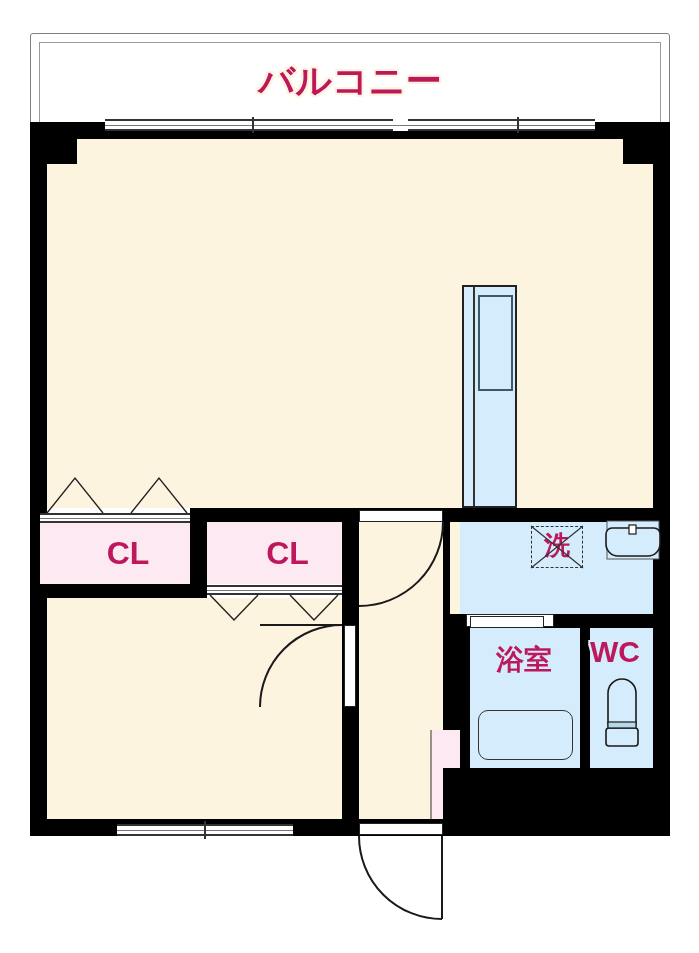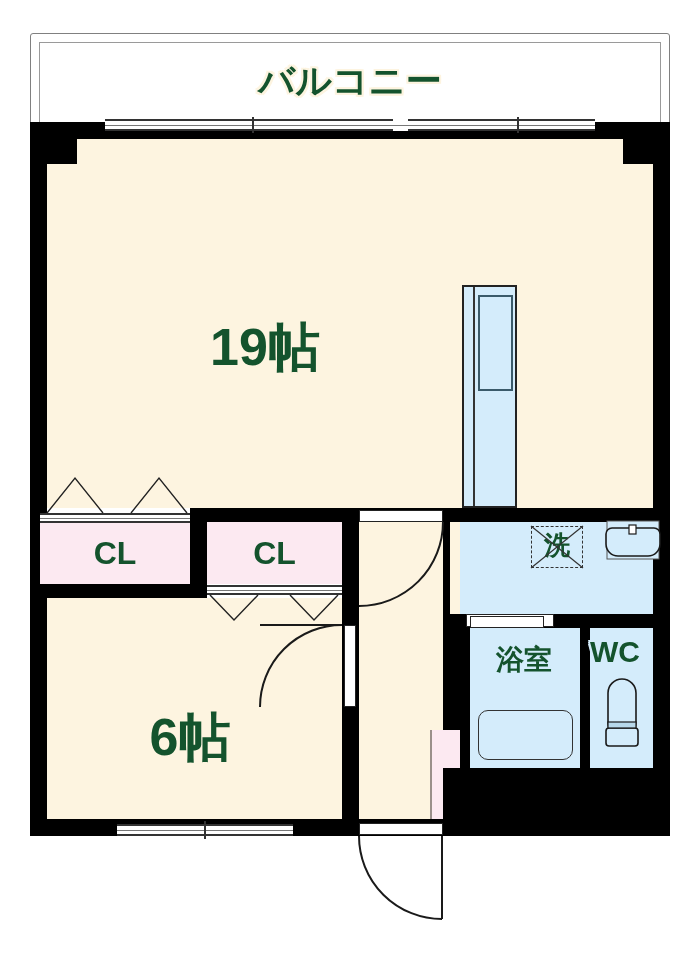--- a/index.html
+++ b/index.html
@@ -27,21 +27,21 @@
   .room {            
     position: absolute;
     box-sizing: border-box;
   }
   .fill-cream  { background: #fdf4e0; }
   .fill-pink   { background: #fce9f1; }
   .fill-blue   { background: #d4ecfb; }
 
   .label {
     position: absolute;
-    color: #14532d;
+    color: #be185d;
     font-weight: 700;
     white-space: nowrap;
     text-align: center;
     line-height: 1.06;
     
     text-shadow:
        2px  0   0 #fdf4e0, -2px  0   0 #fdf4e0,
        0    2px 0 #fdf4e0,  0   -2px 0 #fdf4e0,
        2px  2px 0 #fdf4e0, -2px  2px 0 #fdf4e0,
        2px -2px 0 #fdf4e0, -2px -2px 0 #fdf4e0;
@@ -52,20 +52,21 @@
        0    2px 0 #d4ecfb,  0   -2px 0 #d4ecfb,
        2px  2px 0 #d4ecfb, -2px  2px 0 #d4ecfb,
        2px -2px 0 #d4ecfb, -2px -2px 0 #d4ecfb;
   }
   .label.on-pink {
     text-shadow:
        2px  0   0 #fce9f1, -2px  0   0 #fce9f1,
        0    2px 0 #fce9f1,  0   -2px 0 #fce9f1,
        2px  2px 0 #fce9f1, -2px  2px 0 #fce9f1,
        2px -2px 0 #fce9f1, -2px -2px 0 #fce9f1;
+    padding-left: 13px;
   }
   
   .window-h {
     position: absolute;
     background: #ffffff;
     border-top: 2px solid #333333;
     border-bottom: 2px solid #333333;
     box-sizing: border-box;
   }
   .window-h::before {
@@ -125,21 +126,20 @@
 
   <div class="wall" style="left:653px; top:122px; width:17px; height:714px;"></div>
 
   <div class="wall" style="left:30px; top:819px; width:640px; height:17px;"></div>
 
   <div class="room fill-cream" style="left:47px; top:139px; width:606px; height:369px;"></div>
 
   <div class="wall" style="left:47px; top:139px; width:30px; height:25px;"></div>
   <div class="wall" style="left:623px; top:139px; width:30px; height:25px;"></div>
 
-  <div class="label" style="left:140px; top:320px; width:250px; font-size:52px;">19帖</div>
 
   <div class="room fill-blue" style="left:462px; top:285px; width:55px; height:223px; border:2px solid #222222;"></div>
   <div class="abs" style="left:473px; top:287px; width:2px; height:219px; background:#333333;"></div>
   <div class="abs" style="left:478px; top:295px; width:35px; height:96px; border:2px solid #3a5a6a; background:#d4ecfb;"></div>
 
   <div class="wall" style="left:30px; top:508px; width:17px; height:17px;"></div>
 
   <div class="wall" style="left:190px; top:508px; width:17px; height:90px;"></div>
 
   <div class="wall" style="left:190px; top:508px; width:152px; height:14px;"></div>
@@ -151,21 +151,20 @@
   <div class="room fill-pink" style="left:40px; top:522px; width:150px; height:62px;"></div>
   <div class="window-h" style="left:40px; top:513px; width:150px; height:10px;"></div>
   <div class="label on-pink" style="left:40px; top:537px; width:150px; font-size:32px;">CL</div>
 
   <div class="room fill-pink" style="left:207px; top:522px; width:135px; height:62px;"></div>
   <div class="window-h" style="left:207px; top:585px; width:135px; height:10px;"></div>
   <div class="label on-pink" style="left:207px; top:537px; width:135px; font-size:32px;">CL</div>
 
   <div class="room fill-cream" style="left:47px; top:598px; width:295px; height:221px;"></div>
   <div class="room fill-cream" style="left:47px; top:525px; width:0px; height:0px;"></div>
-  <div class="label" style="left:60px; top:710px; width:260px; font-size:52px;">6帖</div>
 
   <div class="room fill-cream" style="left:359px; top:508px; width:101px; height:311px;"></div>
 
   <div class="wall" style="left:359px; top:508px; width:101px; height:14px;"></div>
 
   <div class="wall" style="left:443px; top:620px; width:17px; height:199px;"></div>
 
   <div class="room fill-cream" style="left:359px; top:700px; width:84px; height:119px;"></div>
 
   <div class="room fill-pink" style="left:430px; top:730px; width:30px; height:89px; border-left:2px solid #9a8f8a;"></div>

